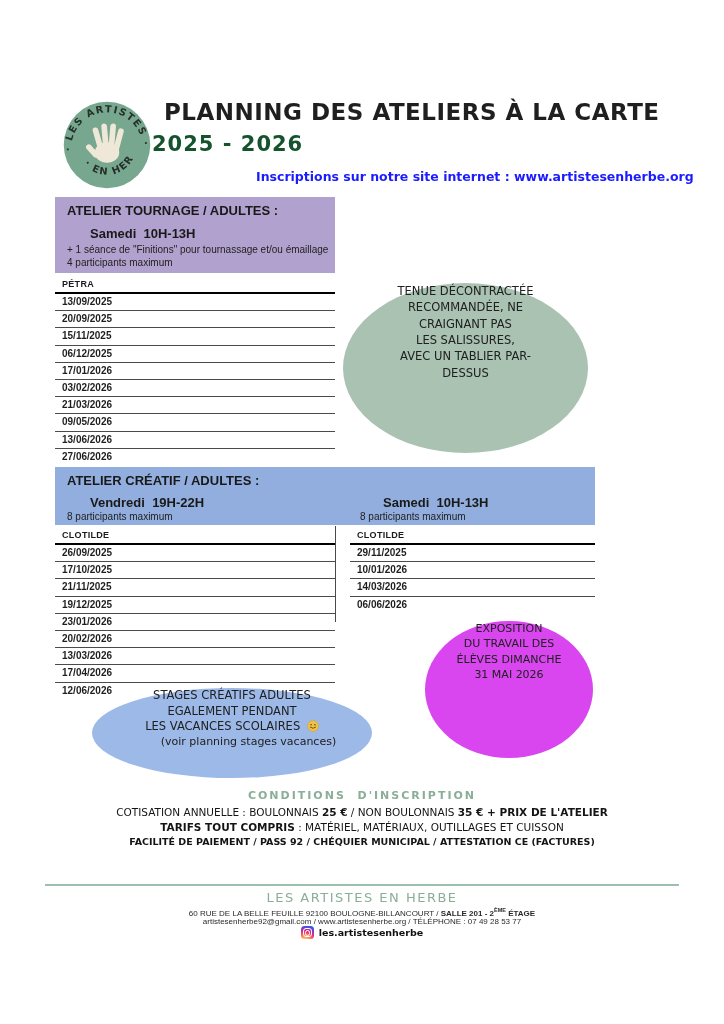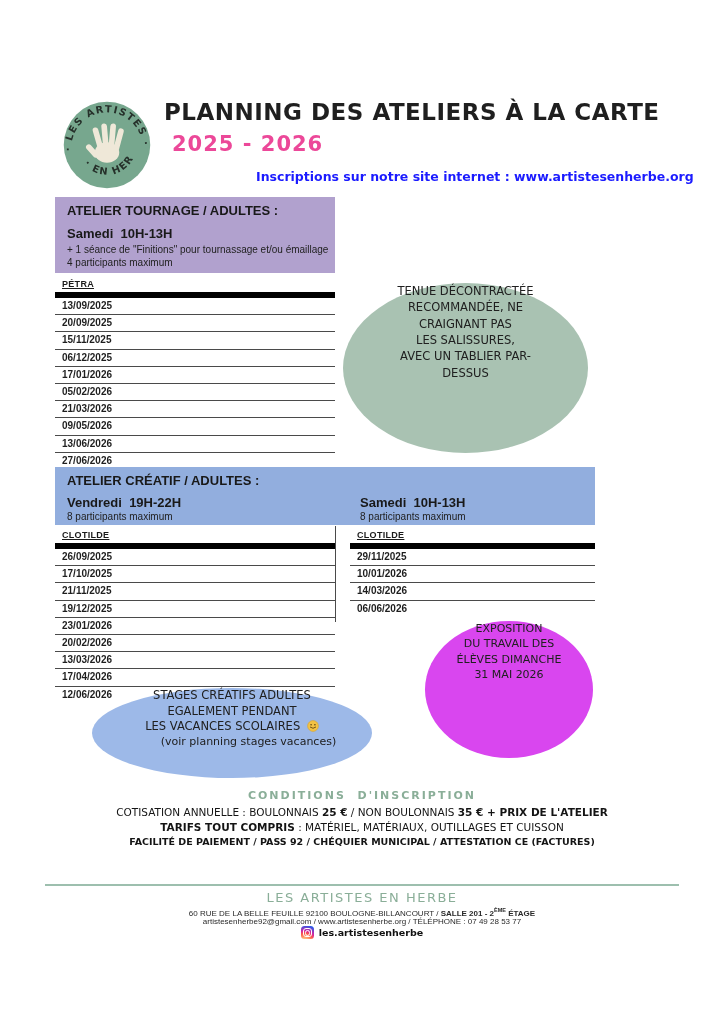--- a/index.html
+++ b/index.html
@@ -3,35 +3,35 @@
 <meta charset="utf-8">
 <style>
   html,body{margin:0;padding:0;background:#fff;}
   .page{position:relative;width:724px;height:1024px;background:#ffffff;overflow:hidden;
         font-family:"DejaVu Sans",sans-serif;color:#1e1e1e;}
   .abs{position:absolute;}
   .pre{white-space:pre;}
 
   
   .title{left:164px;top:99px;font-size:23px;font-weight:bold;letter-spacing:.5px;color:#1f1f1f;}
-  .years{left:172px;top:132px;font-size:21px;font-weight:bold;color:#ec4899;letter-spacing:1px;}
+  .years{left:152px;top:132px;font-size:21px;font-weight:bold;color:#14532d;letter-spacing:1px;}
   .insc{left:256px;top:169px;font-size:12.5px;font-weight:bold;color:#1b1bff;}
 
   
   .hdr-box{font-family:"Liberation Sans",sans-serif;}
   .purple{left:55px;top:197px;width:280px;height:76px;background:#b1a1ce;}
   .blue{left:55px;top:467px;width:540px;height:58px;background:#92aede;}
   .hdr-title{position:absolute;left:12px;top:6px;font-size:13px;font-weight:bold;color:#191919;}
-  .sched{font-size:13px;font-weight:bold;color:#191919;}
+  .sched{font-size:13px;font-weight:bold;color:#191919;margin-left:23px;}
   .small-note{font-size:10px;color:#222;}
 
   
   .tbl{font-family:"Liberation Sans",sans-serif;}
   .tbl-head{font-size:9px;font-weight:bold;letter-spacing:.3px;padding:2px 0 3px 7px;
-            border-bottom:6px solid #000000;color:#1b1b1b;text-decoration:underline;}
+            border-bottom:2px solid #000000;color:#1b1b1b;}
   .tbl-row{height:16.2px;line-height:16.2px;border-bottom:1px solid #4a4a4a;
            font-size:10px;font-weight:bold;padding-left:7px;color:#1e1e1e;}
   .tbl-row:last-child{border-bottom:none;}
   .vdiv{left:335px;top:526px;width:1px;height:96px;background:#4a4a4a;}
 
   
   .bubble{border-radius:50%;display:flex;flex-direction:column;
           align-items:center;text-align:center;color:#202020;}
   .green-oval{left:343px;top:283px;width:245px;height:170px;background:#a9c2b2;font-size:11.5px;line-height:1.42;}
   .orange-circle{left:425px;top:621px;width:168px;height:137px;background:#d946ef;font-size:11px;line-height:1.4;}
@@ -97,21 +97,21 @@
     <div class="abs small-note" style="left:12px;top:60px;">4 participants maximum</div>
   </div>
 
   <div class="abs tbl" style="left:55px;top:277px;width:280px;">
     <div class="tbl-head">PÉTRA</div>
     <div class="tbl-row">13/09/2025</div>
     <div class="tbl-row">20/09/2025</div>
     <div class="tbl-row">15/11/2025</div>
     <div class="tbl-row">06/12/2025</div>
     <div class="tbl-row">17/01/2026</div>
-    <div class="tbl-row">05/02/2026</div>
+    <div class="tbl-row">03/02/2026</div>
     <div class="tbl-row">21/03/2026</div>
     <div class="tbl-row">09/05/2026</div>
     <div class="tbl-row">13/06/2026</div>
     <div class="tbl-row">27/06/2026</div>
   </div>
 
   <div class="abs bubble green-oval">
     <div>TENUE DÉCONTRACTÉE</div>
     <div>RECOMMANDÉE, NE</div>
     <div>CRAIGNANT PAS</div>

